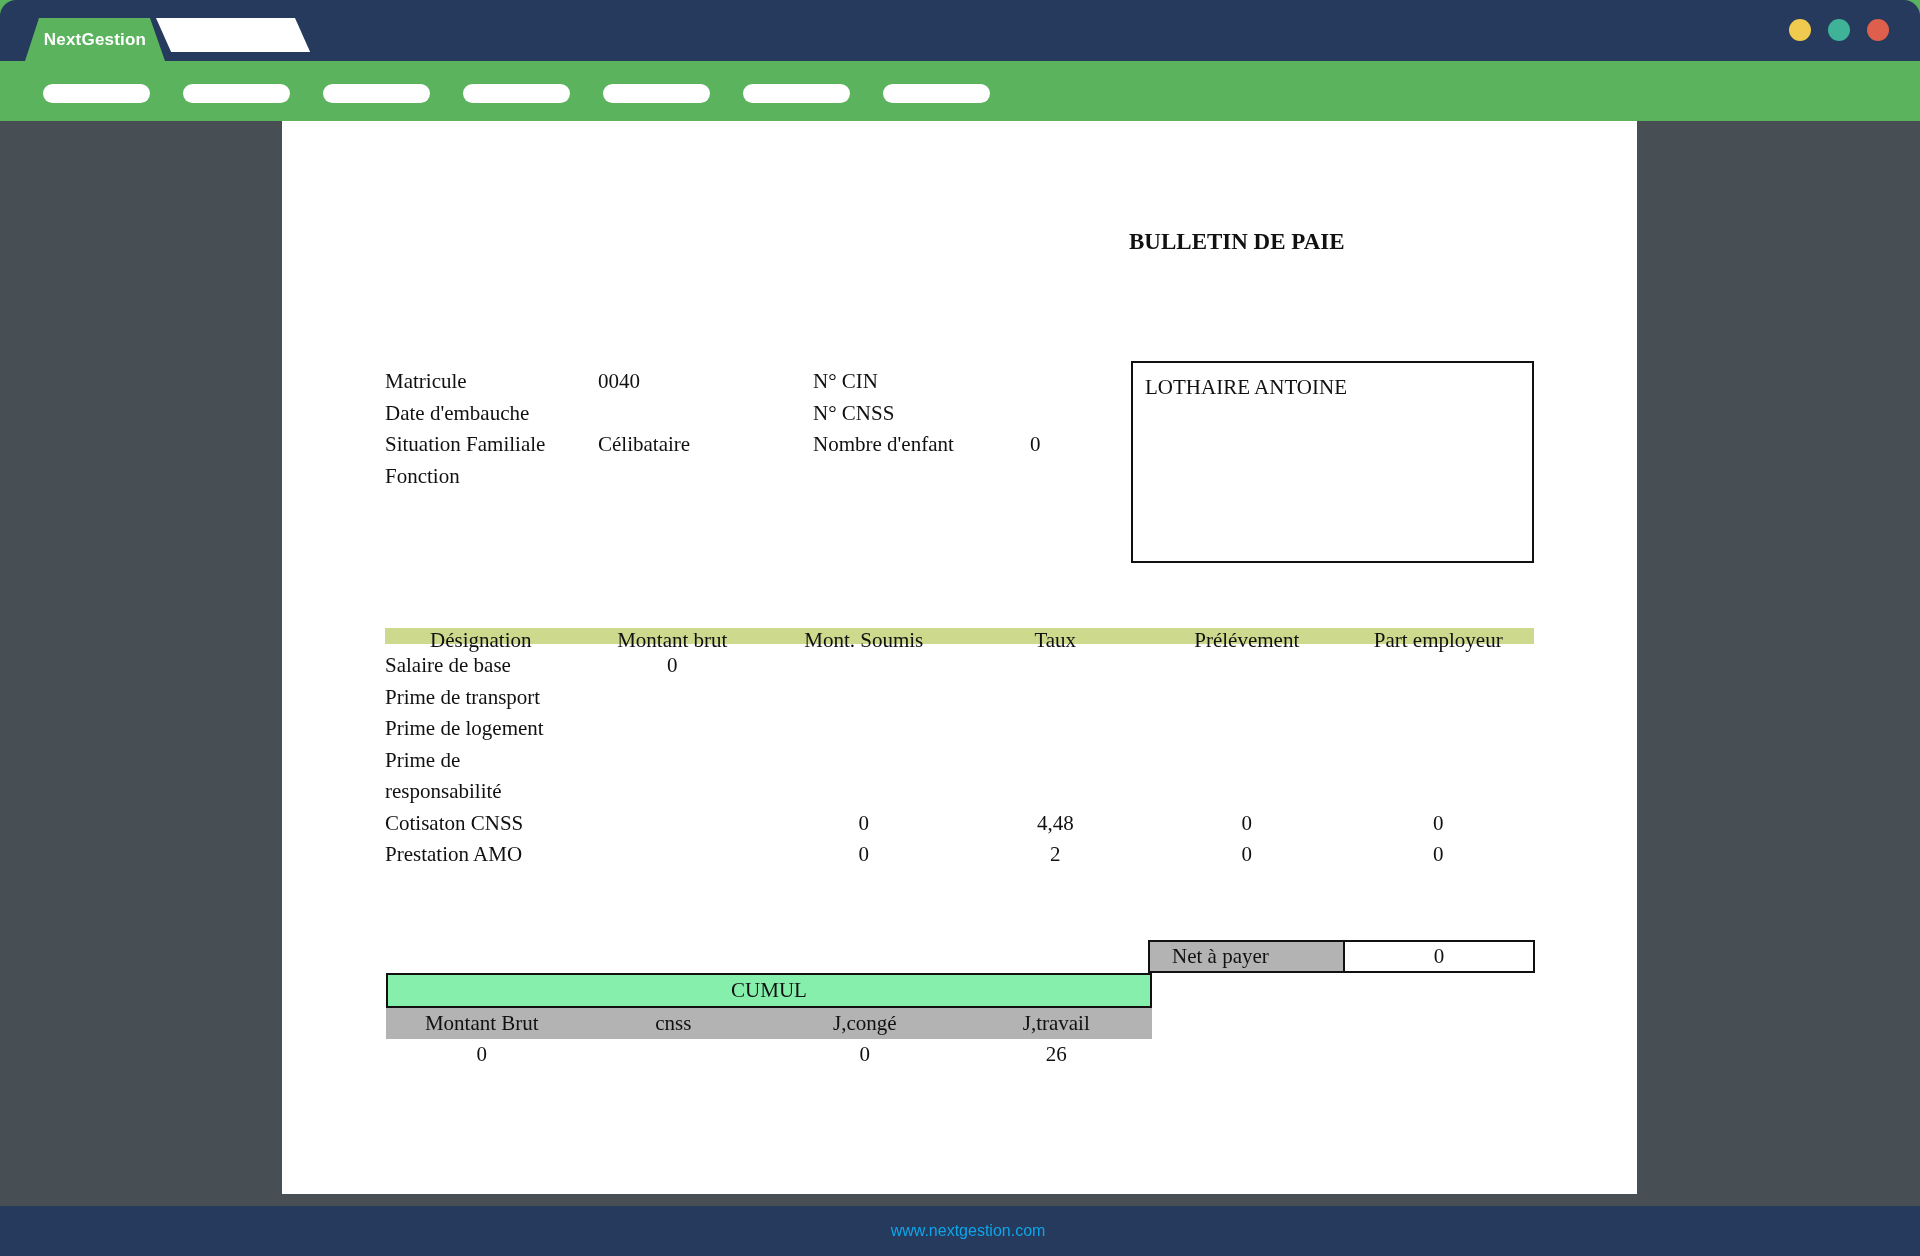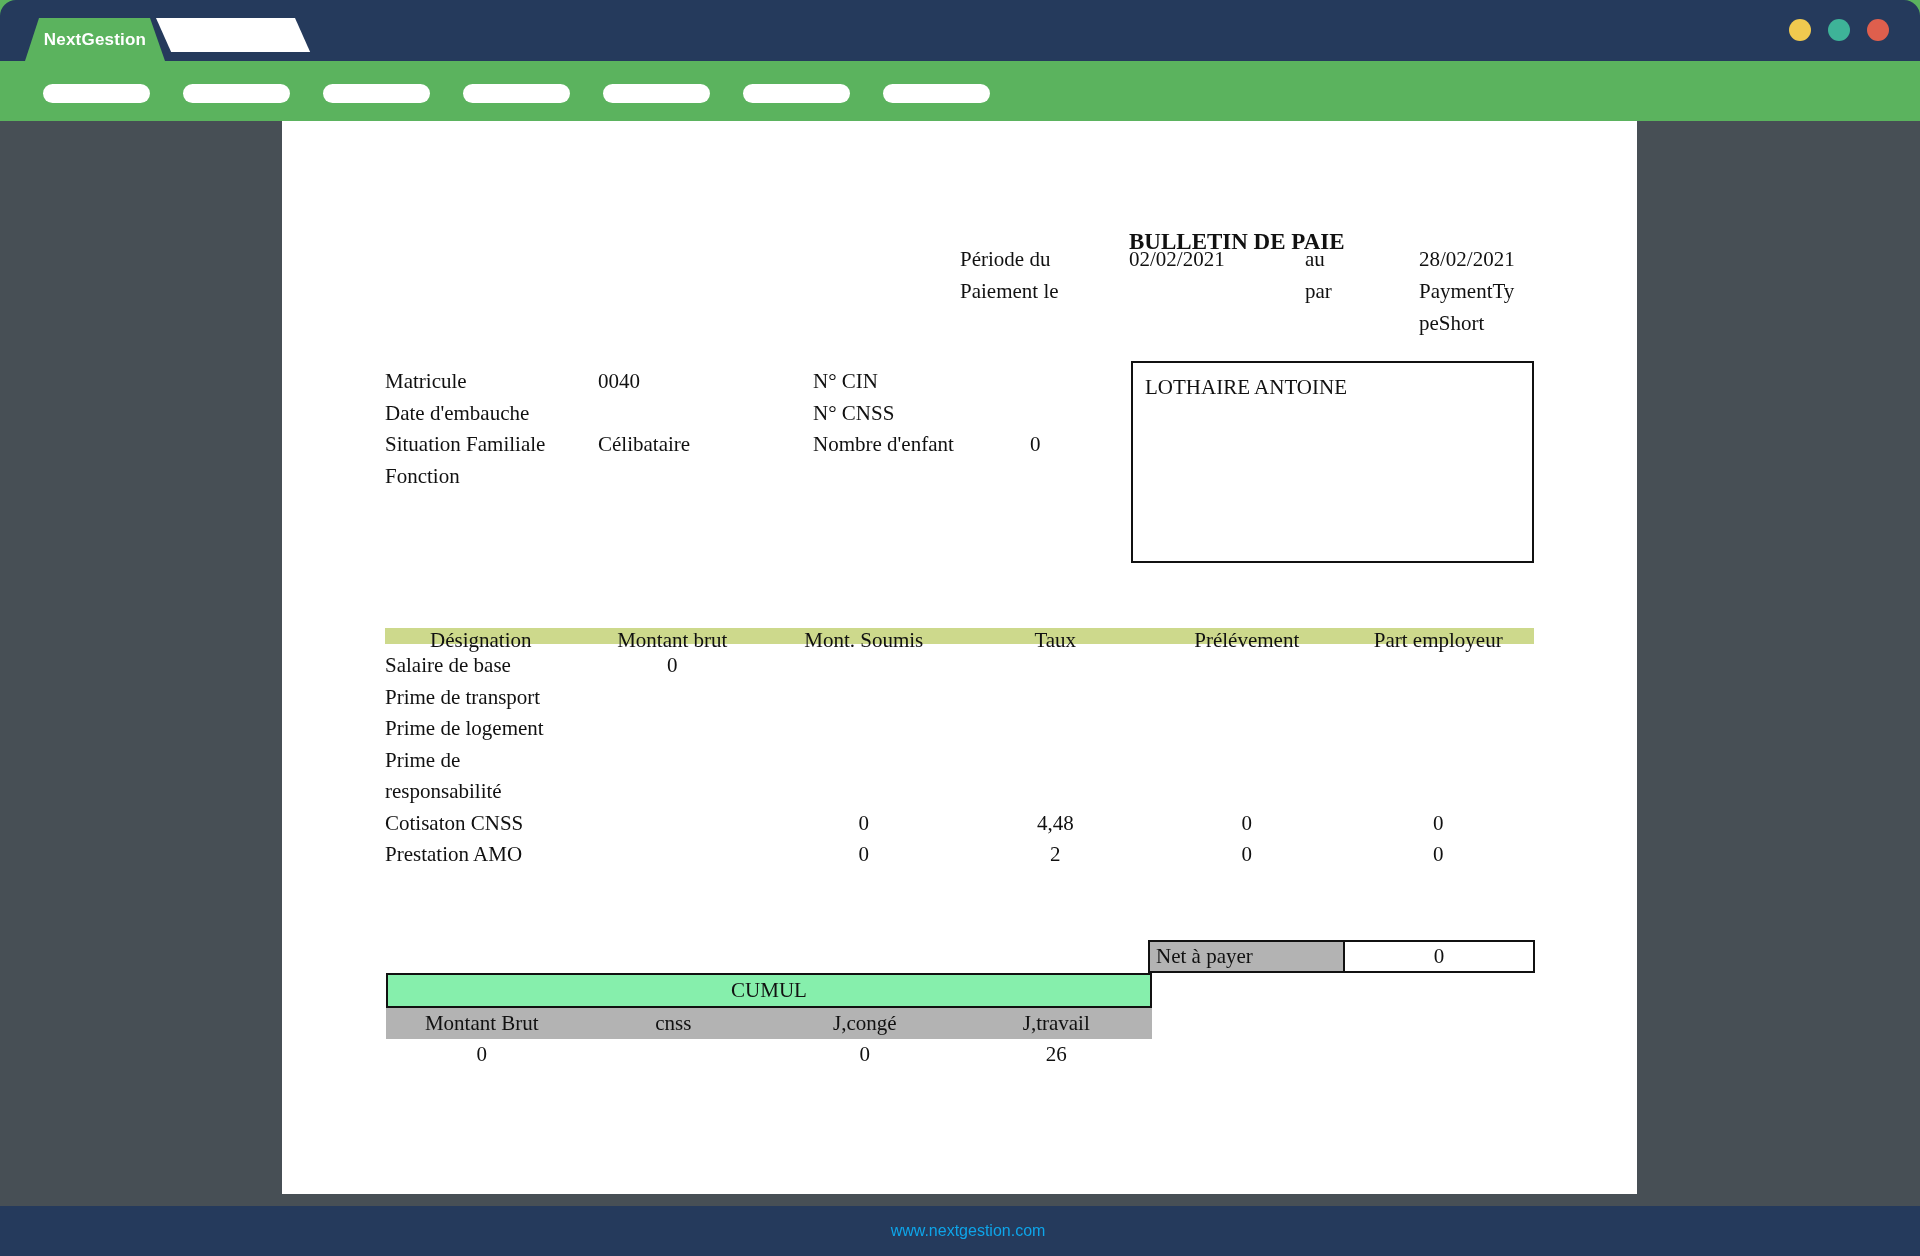--- a/index.html
+++ b/index.html
@@ -46,21 +46,21 @@
   .pay-head { display:grid; grid-template-columns:repeat(6,191.5px); background:#cdd98c; height:16px;
               align-items:center; }
   .pay-head div { text-align:center; }
   .pay-body { margin-top:6px; }
   .pay-row { display:grid; grid-template-columns:repeat(6,191.5px); line-height:31.5px; }
   .pay-row .c { text-align:center; }
   .pay-row .des { text-align:left; }
 
   .net-box { position:absolute; left:866px; top:819px; width:387px; height:33px;
              border:2px solid #111111; display:flex; background:#ffffff; }
-  .net-label { width:195px; background:#b3b3b3; border-right:2px solid #111111; padding-left:6px;
+  .net-label { width:195px; background:#b3b3b3; border-right:2px solid #111111; padding-left:22px;
                display:flex; align-items:center; }
   .net-value { flex:1; display:flex; align-items:center; justify-content:center; }
 
   .cumul-title { position:absolute; left:104px; top:852px; width:766px; height:35px;
                  border:2px solid #111111; background:#86efac; display:flex; align-items:center;
                  justify-content:center; }
   .cumul-head { position:absolute; left:104px; top:887px; width:766px; height:31px; background:#b3b3b3;
                 display:grid; grid-template-columns:repeat(4,191.5px); align-items:center; }
   .cumul-head div { text-align:center; }
   .cumul-vals { position:absolute; left:104px; top:918px; width:766px; height:31px;
@@ -97,30 +97,20 @@
       <div class="pill"></div>
       <div class="pill"></div>
     </div>
   </div>
 
   <div class="main-area">
     <div class="document">
 
       <div class="doc-title">BULLETIN DE PAIE</div>
 
-      <div class="period-grid">
-        <div>Période du</div>
-        <div>02/02/2021</div>
-        <div>au</div>
-        <div>28/02/2021</div>
-        <div>Paiement le</div>
-        <div></div>
-        <div>par</div>
-        <div><span class="pay-type">PaymentTypeShort</span></div>
-      </div>
 
       <div class="emp-grid">
         <div>Matricule</div>
         <div>0040</div>
         <div>N° CIN</div>
         <div></div>
         <div>Date d'embauche</div>
         <div></div>
         <div>N° CNSS</div>
         <div></div>

